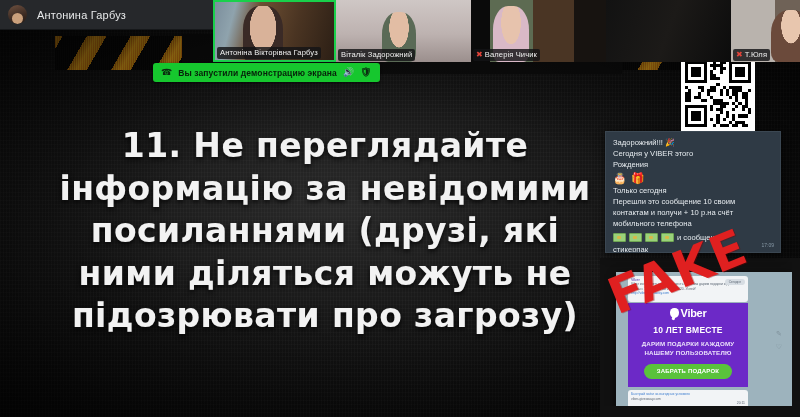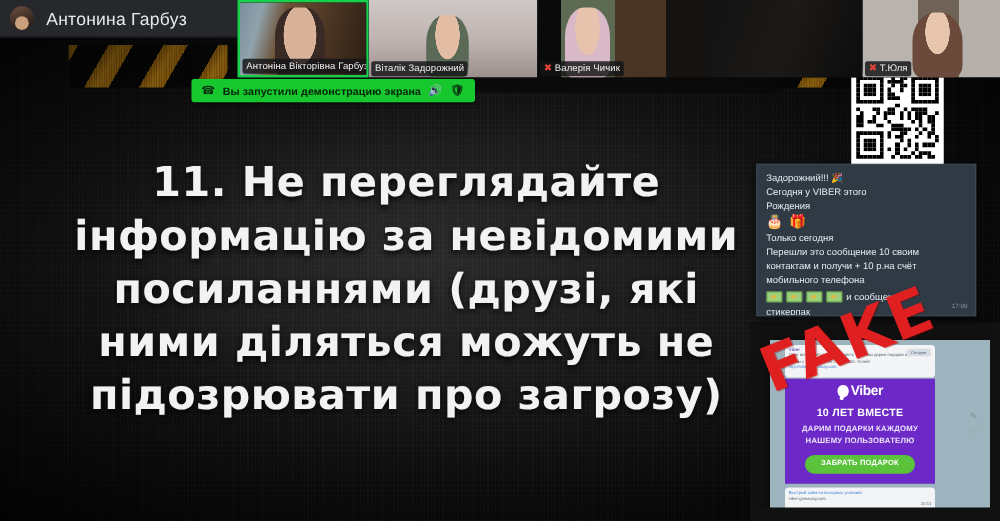--- a/index.html
+++ b/index.html
@@ -52,26 +52,26 @@
   }
   .tb-avatar{
     width:19px;height:19px;border-radius:50%;overflow:hidden;flex:0 0 auto;
     background:linear-gradient(160deg,#6f5140 0%,#3b2a22 60%,#241a15 100%);
     position:relative;
   }
   .tb-avatar:after{
     content:"";position:absolute;left:4px;top:8px;width:11px;height:11px;border-radius:50%;
     background:#caa07c;
   }
-  .tb-name{color:#e7e9ea;font-size:14px;margin-left:10px;letter-spacing:.2px;white-space:nowrap;}
+  .tb-name{color:#e7e9ea;font-size:11px;margin-left:10px;letter-spacing:.2px;white-space:nowrap;}
 
   
   .vidstrip{position:absolute;left:190px;top:0;width:610px;height:62px;z-index:7;display:flex;}
   .tile{position:relative;height:62px;overflow:hidden;background:#0b0b0c;flex:0 0 auto;}
-  .tile.t1{width:105px;border:2px solid #19d04b;box-sizing:border-box;}
+  .tile.t1{width:123px;border:2px solid #19d04b;box-sizing:border-box;margin-left:23px;}
   .tile.t2{width:135px;}
   .tile.t3{width:135px;}
   .tile.t4{width:125px;}
   .tile.t5{width:110px;}
   .tile-img{position:absolute;inset:0;}
   .tile-label{
     position:absolute;left:2px;bottom:1px;max-width:97%;
     background:rgba(20,20,22,.82);color:#f0f0f0;font-size:7.6px;
     padding:1.5px 3px 2px 3px;border-radius:2px;white-space:nowrap;overflow:hidden;
     display:flex;align-items:center;gap:2px;letter-spacing:.1px;

